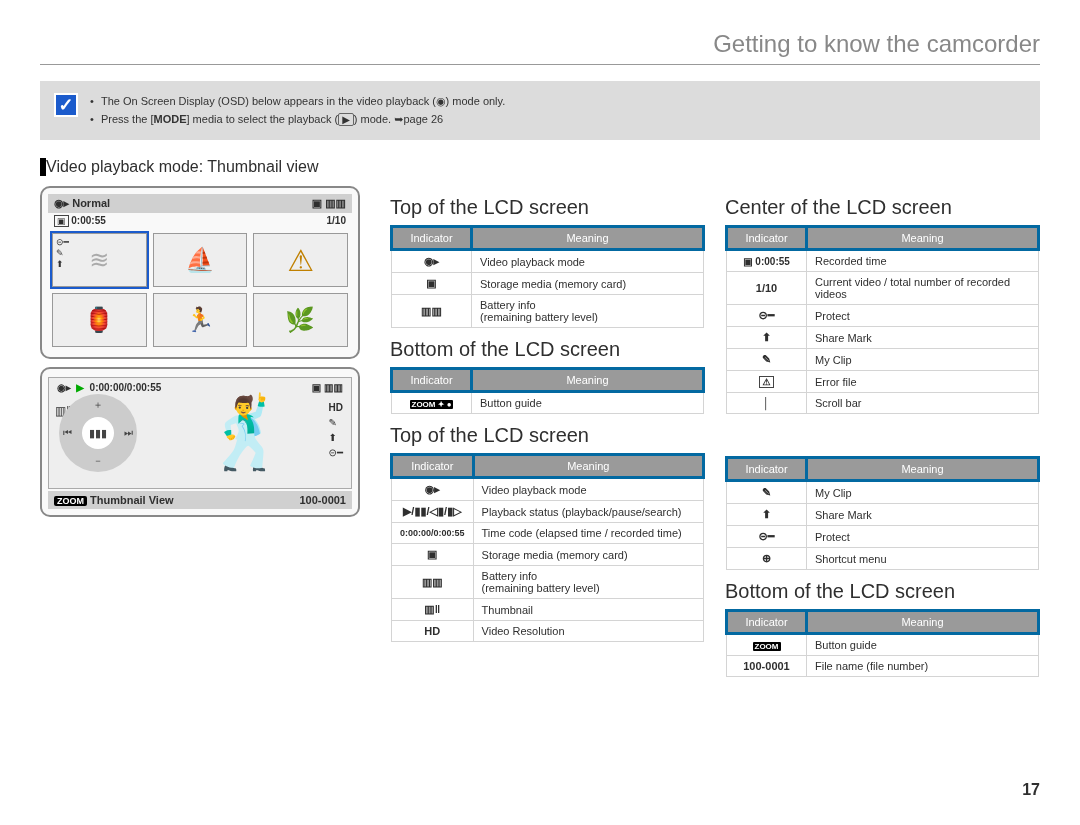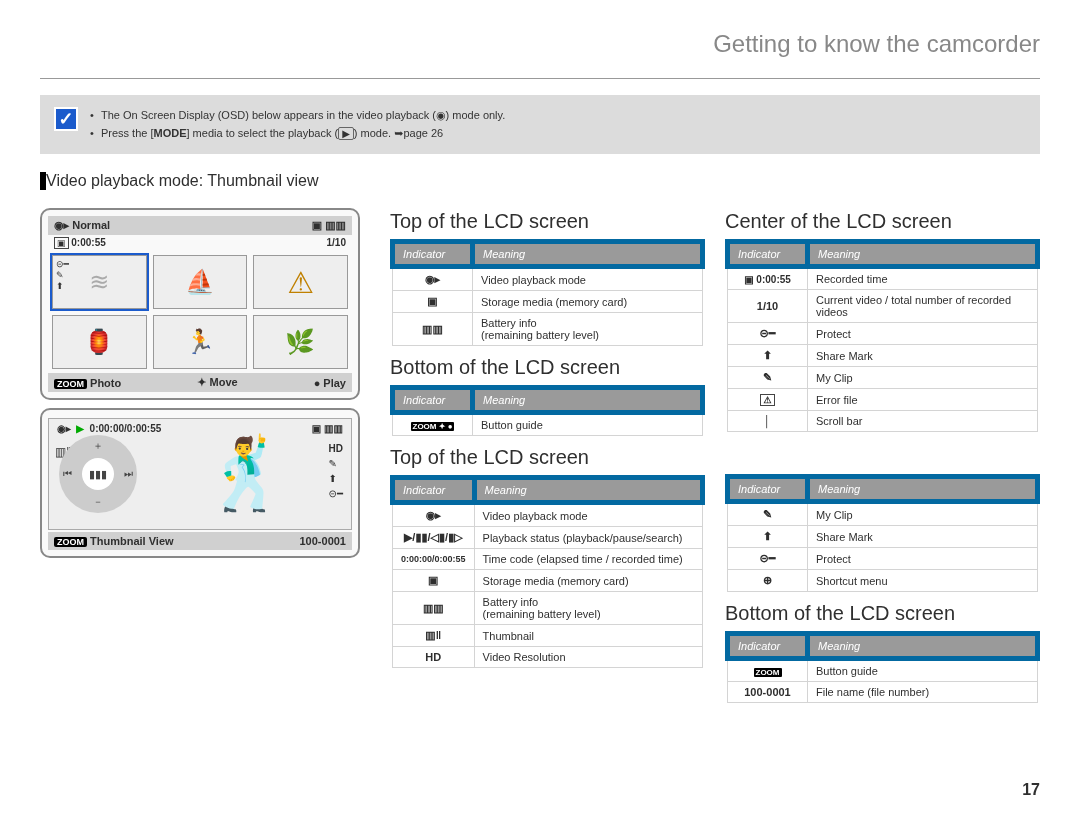--- a/index.html
+++ b/index.html
@@ -8,21 +8,21 @@
     font-size: 12px;
     color: #2f2f2f;
     padding: 30px 40px;
     width: 1080px;
   }
   .chapter-header {
     font-size: 24px;
     color: #888;
     font-weight: 300;
     text-align: right;
-    padding-bottom: 20px;
+    padding-bottom: 6px;
     border-bottom: 1px solid #999;
     margin-bottom: 16px;
   }
   .notes-box {
     background: #dcdcdc;
     color: #333;
     padding: 12px 14px;
     display: flex;
     align-items: flex-start;
     gap: 12px;
@@ -49,21 +49,20 @@
   .col-left { width: 330px; }
   .col-mid  { flex: 1; }
   .col-right{ flex: 1; }
   .lcd {
     border: 2px solid #888;
     border-radius: 10px;
     padding: 6px;
     background: #f9f9f9;
     width: 320px;
     margin-bottom: 8px;
-    margin-top: 8px;
   }
   .lcd-header, .lcd-footer {
     background: #d0d0d0;
     display: flex;
     align-items: center;
     justify-content: space-between;
     padding: 3px 6px;
     font-size: 11px;
     font-weight: bold;
   }
@@ -108,23 +107,22 @@
   .right-overlay{position:absolute;top:24px;right:8px;display:flex;flex-direction:column;gap:4px;font-size:10px;}
   .silhouette{color:#bbb;font-size:70px;position:absolute;right:60px;}
   .sub-heading { font-size: 20px; font-weight: 400; margin: 10px 0 6px; }
   table.ind {
     width: 100%;
     border-collapse: collapse;
     font-size: 11px;
   }
   table.ind th {
     background:#9a9a9a; color:#fff;
-    font-weight:normal; padding:4px 8px; text-align:left;
-    border:5px solid #0369a1;
-    font-style:italic;
+    font-weight:normal; padding:4px 8px; text-align:center;
+    border:3px solid #0369a1;
   }
   table.ind td {
     padding:4px 8px; border:1px solid #d4d4d4; vertical-align: middle;
   }
   table.ind td.icon-cell { text-align:center; width:80px; font-weight:bold; }
   .key-pill{display:inline-block;background:#000;color:#fff;font-size:8px;padding:0 2px;border-radius:1px;vertical-align:middle;}
   .border-icon{display:inline-block;border:1px solid #444;padding:0 2px;font-size:9px;}
   .page-num { position: fixed; bottom: 26px; right: 40px; font-size: 16px; font-weight: bold; }
 </style>
 </head>
@@ -168,25 +166,20 @@
             </div>
           ≋
         </div>
         <div class="thumb">⛵</div>
         <div class="thumb">
             <span class="warn">⚠</span>
           </div>
         <div class="thumb">🏮</div>
         <div class="thumb">🏃</div>
         <div class="thumb">🌿</div>
-      </div>
-      <div class="lcd-footer">
-        <span><span class="zoom-chip">ZOOM</span> <span>Photo</span></span>
-        <span>✦ <span>Move</span></span>
-        <span>● <span>Play</span></span>
       </div>
     </div>
 
 
     <div class="lcd">
       <div class="single-body">
         <div class="top-overlay">
           <span><span>◉▸</span>&nbsp;&nbsp;<span style="color:#0a0">▶</span>&nbsp;&nbsp;<span>0:00:00/0:00:55</span></span>
           <span><span>▣</span> <span>▥▥</span></span>
         </div>

